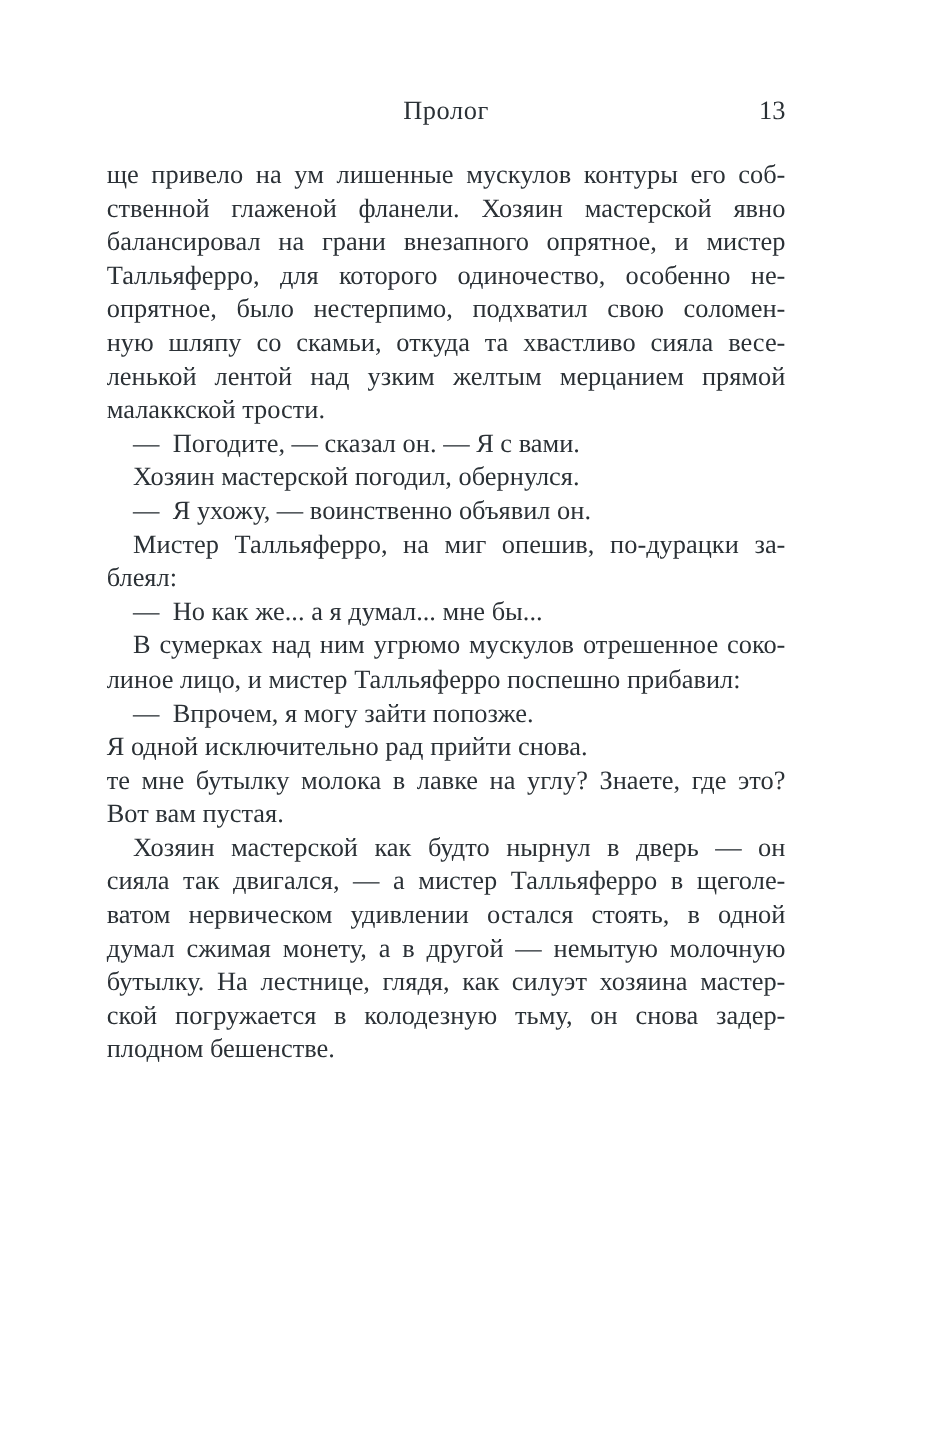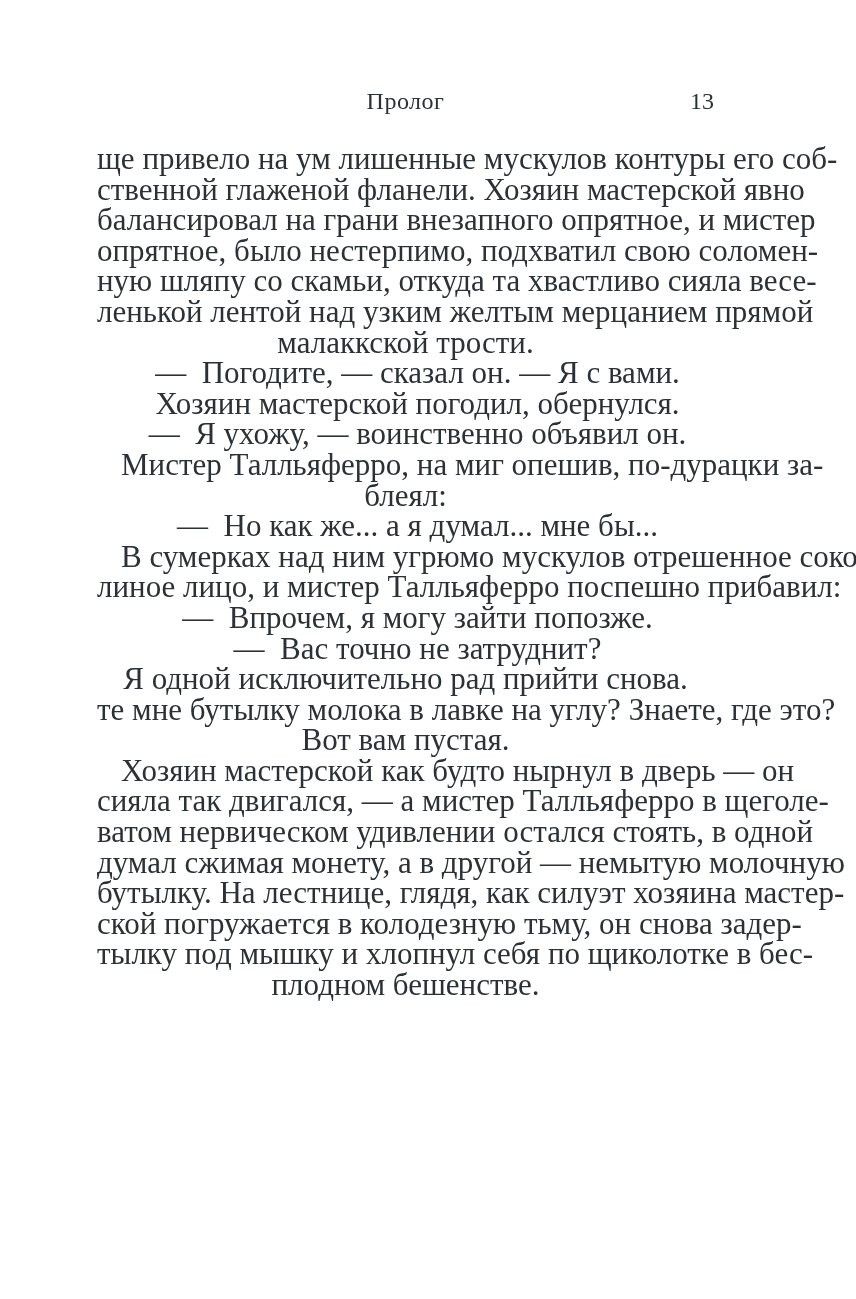--- a/index.html
+++ b/index.html
@@ -36,26 +36,26 @@
   .rh-num {
     position: absolute;
     right: 0;
     top: 0;
   }
   .body-text {
     position: absolute;
     left: 97px;
     top: 144px;
     width: 617px;
-    font-size: 31px;
+    font-size: 24px;
     line-height: 30.6px;
   }
   .line {
     white-space: nowrap;
-    text-align: center;
+    text-align: left;
   }
   .line.just {
     text-align: justify;
     text-align-last: justify;
     -moz-text-align-last: justify;
   }
   .line.indent {
     text-indent: 24px;
   }
 </style>
@@ -64,39 +64,38 @@
 
 <div class="page">
   <div class="running-head">
     <span class="rh-title">Пролог</span>
     <span class="rh-num">13</span>
   </div>
   <div class="body-text">
       <div class="line just">ще привело на ум лишенные мускулов контуры его соб-</div>
       <div class="line just">ственной глаженой фланели. Хозяин мастерской явно</div>
       <div class="line just">балансировал на грани внезапного опрятное, и мистер</div>
+      <div class="line just">Талльяферро, для которого одиночество, особенно не-</div>
       <div class="line just">опрятное, было нестерпимо, подхватил свою соломен-</div>
       <div class="line just">ную шляпу со скамьи, откуда та хвастливо сияла весе-</div>
       <div class="line just">ленькой лентой над узким желтым мерцанием прямой</div>
       <div class="line">малаккской трости.</div>
       <div class="line indent">— Погодите, — сказал он. — Я с вами.</div>
       <div class="line indent">Хозяин мастерской погодил, обернулся.</div>
       <div class="line indent">— Я ухожу, — воинственно объявил он.</div>
       <div class="line indent just">Мистер Талльяферро, на миг опешив, по-дурацки за-</div>
       <div class="line">блеял:</div>
       <div class="line indent">— Но как же... а я думал... мне бы...</div>
       <div class="line indent just">В сумерках над ним угрюмо мускулов отрешенное соко-</div>
       <div class="line">линое лицо, и мистер Талльяферро поспешно прибавил:</div>
       <div class="line indent">— Впрочем, я могу зайти попозже.</div>
-      <div class="line indent">— Вас точно не затруднит?</div>
       <div class="line">Я одной исключительно рад прийти снова.</div>
       <div class="line just">те мне бутылку молока в лавке на углу? Знаете, где это?</div>
       <div class="line">Вот вам пустая.</div>
       <div class="line indent just">Хозяин мастерской как будто нырнул в дверь — он</div>
       <div class="line just">сияла так двигался, — а мистер Талльяферро в щеголе-</div>
       <div class="line just">ватом нервическом удивлении остался стоять, в одной</div>
       <div class="line just">думал сжимая монету, а в другой — немытую молочную</div>
       <div class="line just">бутылку. На лестнице, глядя, как силуэт хозяина мастер-</div>
       <div class="line just">ской погружается в колодезную тьму, он снова задер-</div>
-      <div class="line just">тылку под мышку и хлопнул себя по щиколотке в бес-</div>
       <div class="line">плодном бешенстве.</div>
     </div>
 </div>
 
 </body></html>

